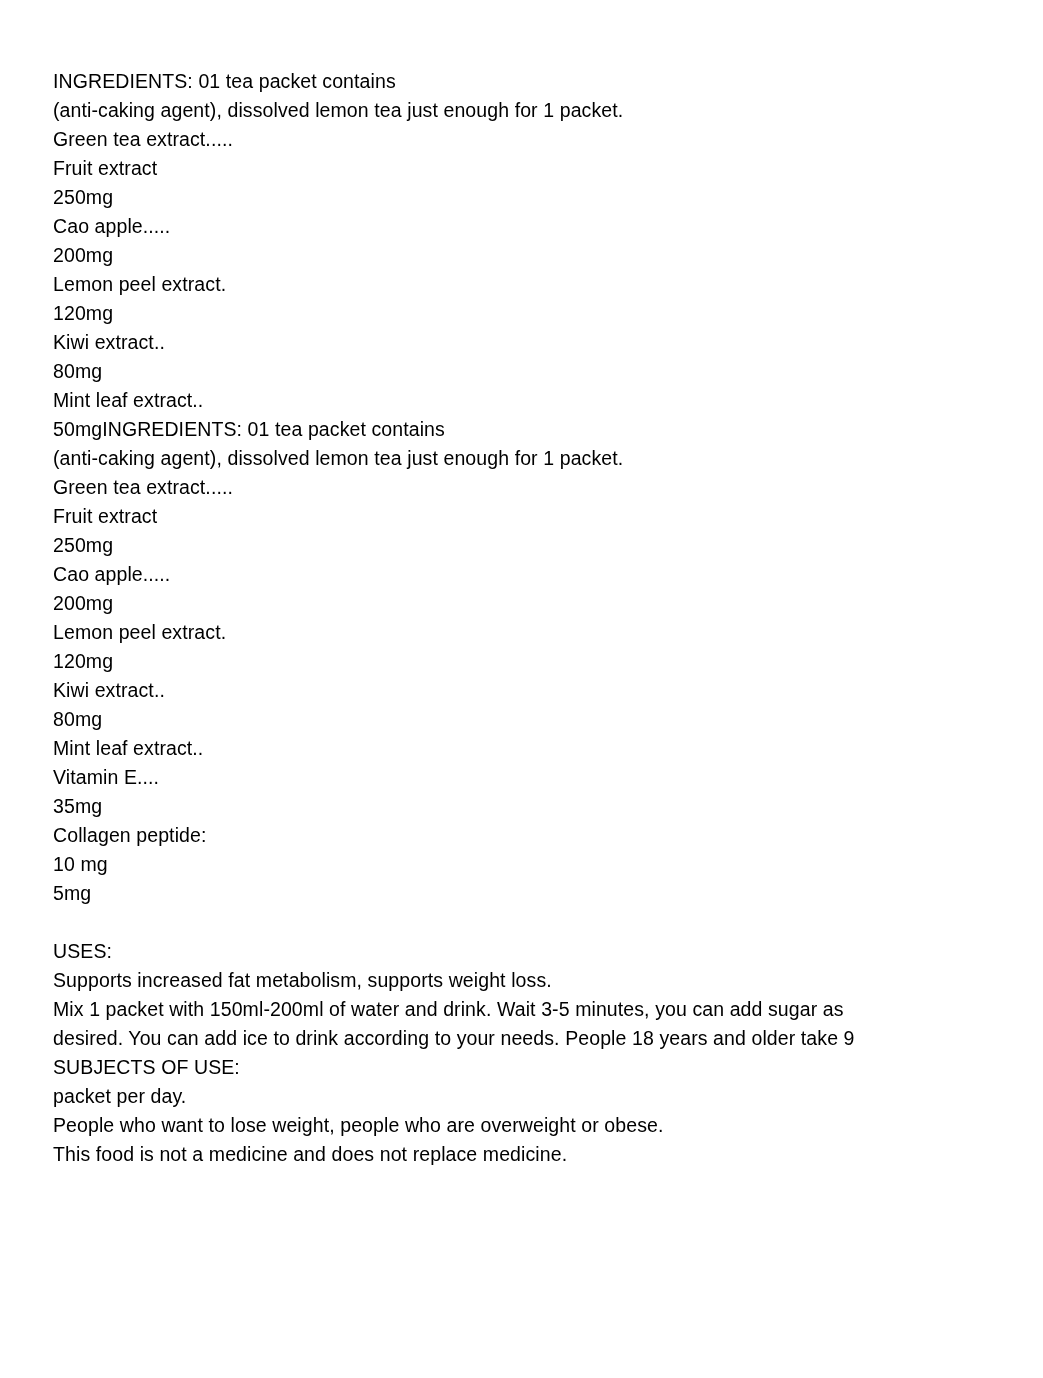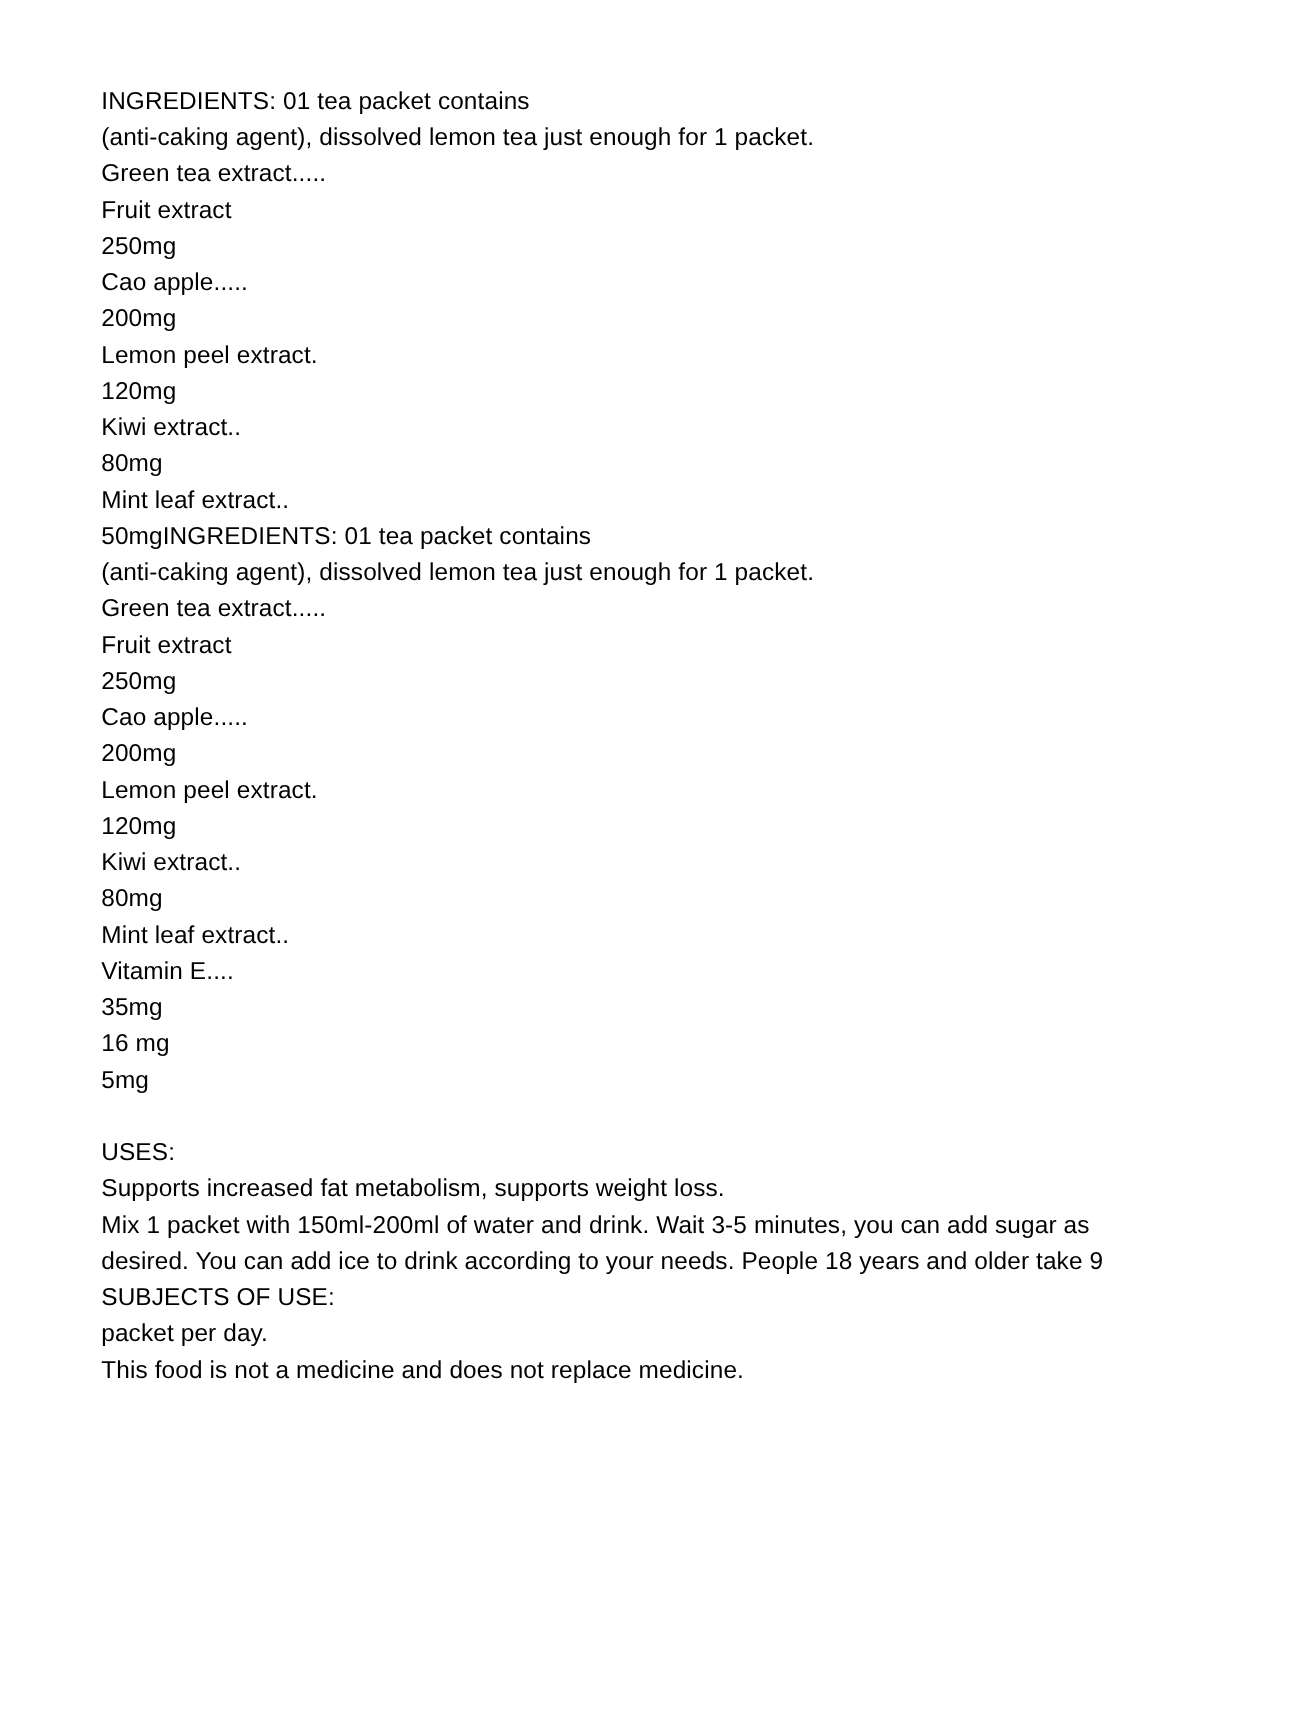--- a/index.html
+++ b/index.html
@@ -19,21 +19,20 @@
   }
   .content {
     position: absolute;
     left: 53px;
     top: 67px;
     width: 960px;
     color: #000000;
     font-size: 19.5px;
     line-height: 29px;
     letter-spacing: 0.1px;
-    margin-left: 28px;
   }
   .text-line {
     white-space: pre;
     height: 29px;
   }
 </style>
 </head>
 <body>
 
 <div class="page">
@@ -57,24 +56,26 @@
       <div class="text-line">250mg</div>
       <div class="text-line">Cao apple.....</div>
       <div class="text-line">200mg</div>
       <div class="text-line">Lemon peel extract.</div>
       <div class="text-line">120mg</div>
       <div class="text-line">Kiwi extract..</div>
       <div class="text-line">80mg</div>
       <div class="text-line">Mint leaf extract..</div>
       <div class="text-line">Vitamin E....</div>
       <div class="text-line">35mg</div>
-      <div class="text-line">16 mg</div>
+      <div class="text-line">Collagen peptide:</div>
+      <div class="text-line">10 mg</div>
       <div class="text-line">5mg</div>
       <div class="text-line">&nbsp;</div>
       <div class="text-line">USES:</div>
       <div class="text-line">Supports increased fat metabolism, supports weight loss.</div>
       <div class="text-line">Mix 1 packet with 150ml-200ml of water and drink. Wait 3-5 minutes, you can add sugar as</div>
       <div class="text-line">desired. You can add ice to drink according to your needs. People 18 years and older take 9</div>
       <div class="text-line">SUBJECTS OF USE:</div>
       <div class="text-line">packet per day.</div>
+      <div class="text-line">People who want to lose weight, people who are overweight or obese.</div>
       <div class="text-line">This food is not a medicine and does not replace medicine.</div>
     </div>
 </div>
 
 </body></html>

